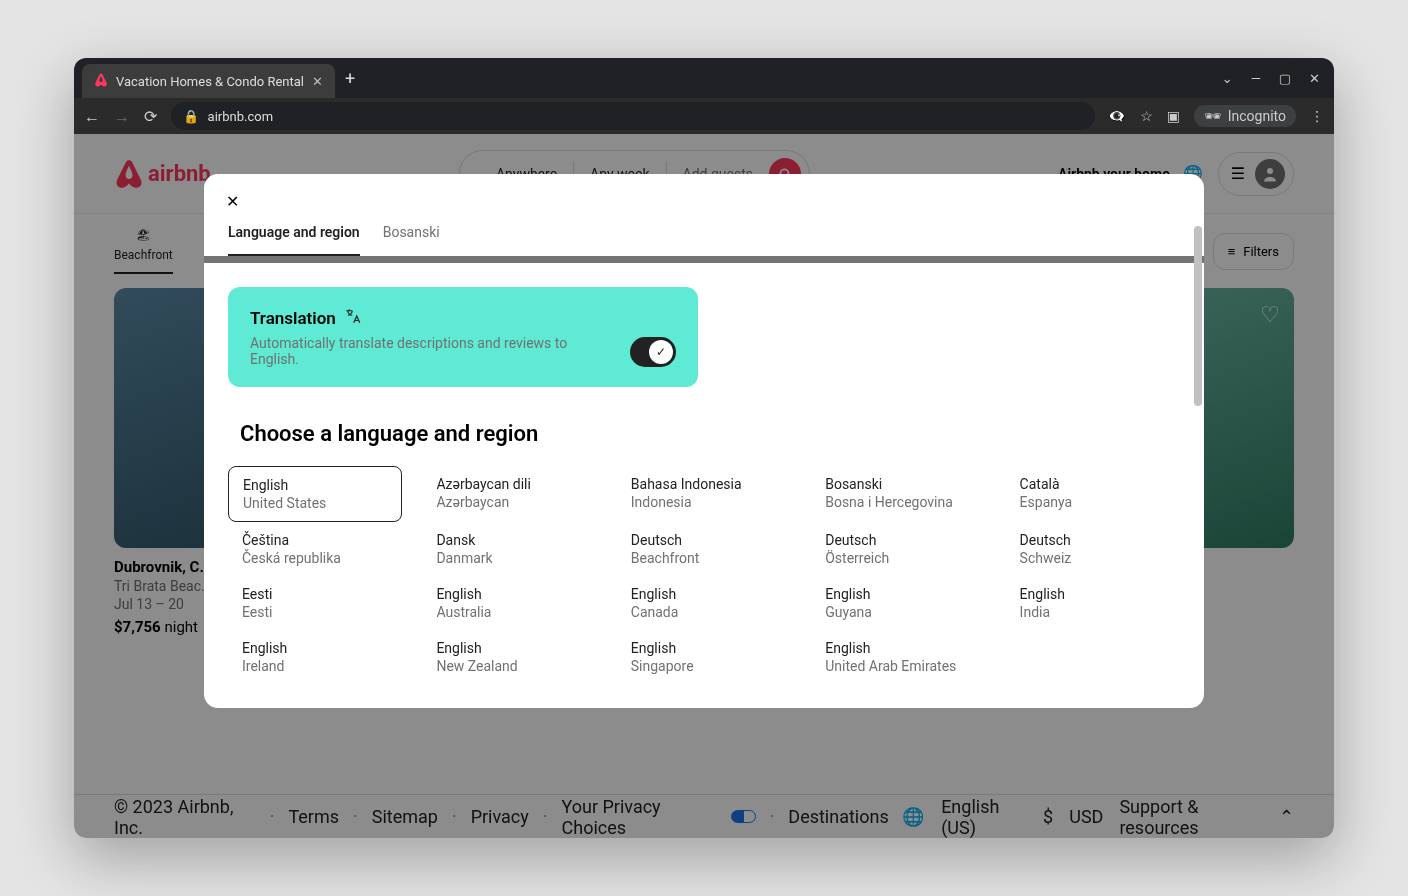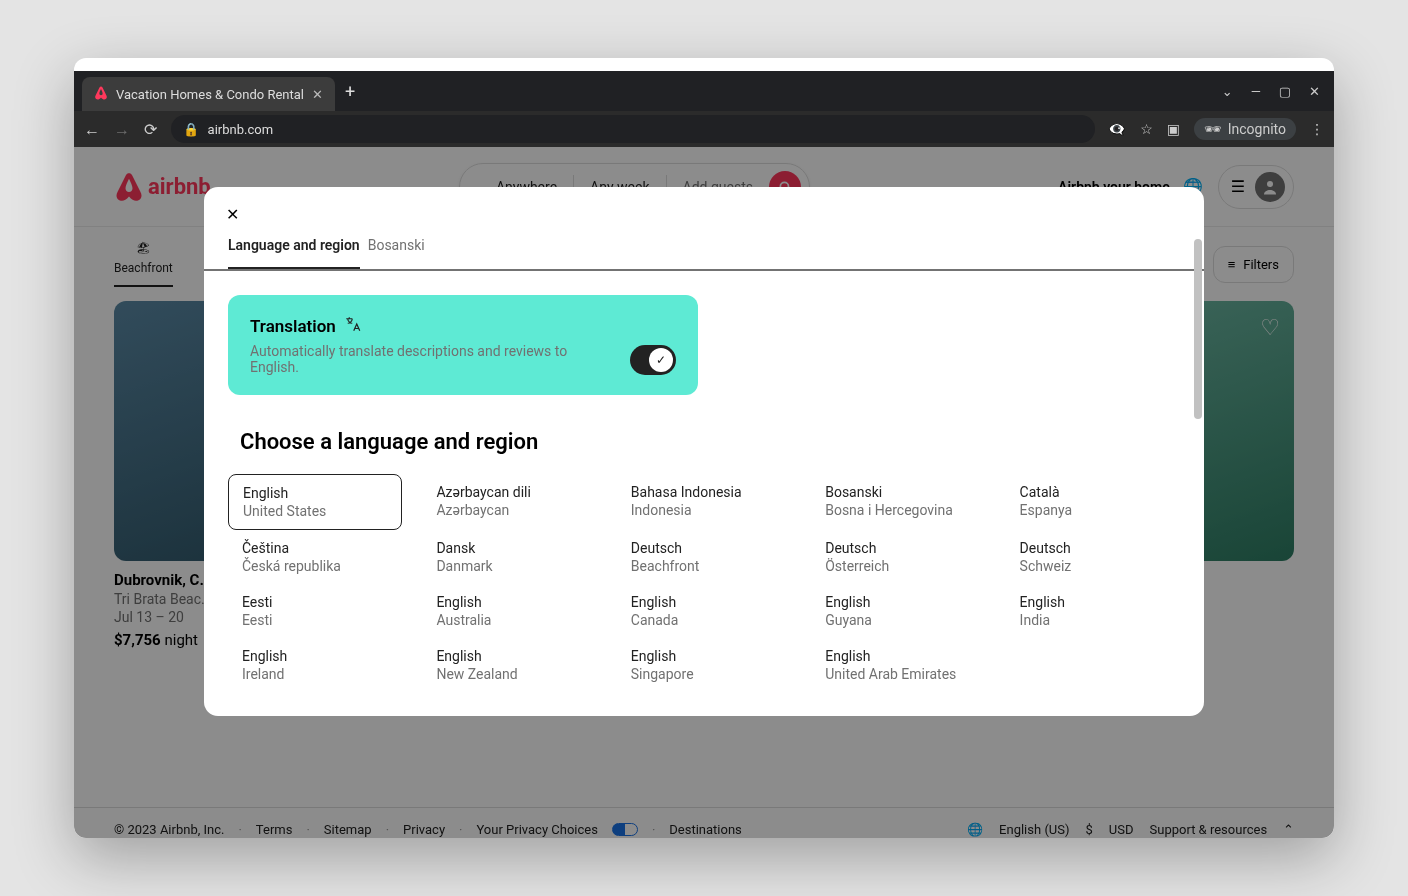--- a/index.html
+++ b/index.html
@@ -12,21 +12,21 @@
     --chrome-darker:#202124;
   }
   *{box-sizing:border-box;margin:0;padding:0;font-family:-apple-system,BlinkMacSystemFont,"Segoe UI",Roboto,Helvetica,Arial,sans-serif;}
   html,body{width:100%;height:100%;}
   body{background:#e4e4e4;display:flex;align-items:center;justify-content:center;}
   .window{
     width:1260px;height:780px;background:#fff;border-radius:12px;overflow:hidden;
     box-shadow:0 20px 60px rgba(0,0,0,.3);position:relative;
   }
   
-  .titlebar{height:40px;background:var(--chrome-darker);display:flex;align-items:center;color:#ddd;font-size:13px;margin-top:13px;}
+  .titlebar{height:40px;background:var(--chrome-darker);display:flex;align-items:center;color:#ddd;font-size:13px;}
   .tab{display:flex;align-items:center;gap:8px;background:#3c3c3c;height:34px;margin-top:6px;margin-left:8px;padding:0 12px;border-radius:8px 8px 0 0;min-width:220px;}
   .tab .favicon{color:var(--accent);font-size:14px;}
   .tab .close{margin-left:auto;color:#bbb;}
   .newtab{margin-left:10px;color:#ddd;font-size:18px;}
   .winctl{margin-left:auto;display:flex;gap:18px;padding-right:14px;color:#ccc;}
   .winctl span{font-size:13px;}
   .addrbar{height:36px;background:var(--chrome-dark);display:flex;align-items:center;padding:0 10px;gap:14px;color:#ccc;}
   .addrbar .navbtn{font-size:16px;}
   .omnibox{flex:1;background:#202124;height:28px;border-radius:14px;display:flex;align-items:center;padding:0 12px;gap:8px;color:#ddd;font-size:13px;}
   .addr-icons{display:flex;gap:14px;align-items:center;font-size:14px;}
@@ -52,30 +52,30 @@
   .filters{margin-left:auto;display:flex;align-items:center;gap:8px;border:1px solid var(--border);border-radius:12px;padding:10px 14px;font-size:13px;}
   .content{padding:0 40px;display:flex;gap:20px;}
   .card{width:280px;}
   .cardimg{width:100%;height:260px;border-radius:12px;background:linear-gradient(160deg,#5b8aa6,#2c5364);position:relative;}
   .heart{position:absolute;top:14px;right:14px;color:#fff;font-size:22px;}
   .cardimg.right{background:linear-gradient(160deg,#6ab5a0,#2e7d64);margin-left:auto;}
   .card h3{margin-top:10px;font-size:15px;}
   .card p{color:var(--muted);font-size:14px;margin-top:2px;}
   .price{margin-top:6px;font-size:15px;}
   .price b{font-weight:700;}
-  .footer{position:absolute;bottom:0;left:0;right:0;height:44px;border-top:1px solid var(--border);background:#fff;display:flex;align-items:center;padding:0 40px;font-size:13px;color:#222;gap:14px;}
+  .footer{position:absolute;bottom:0;left:0;right:0;height:44px;border-top:1px solid var(--border);background:#fff;display:flex;align-items:center;padding:0 40px;font-size:18px;color:#222;gap:14px;}
   .footer .dot{color:#999;}
   .footer .right{margin-left:auto;display:flex;align-items:center;gap:16px;}
   .bluepill{display:inline-block;width:26px;height:13px;border-radius:7px;background:linear-gradient(90deg,#1a73e8 50%,#fff 50%);border:1px solid #1a73e8;vertical-align:middle;}
 
   
   .overlay{position:absolute;inset:0;background:rgba(0,0,0,.45);display:flex;align-items:flex-start;justify-content:center;padding-top:40px;}
   .modal{width:1000px;max-height:640px;background:#fff;border-radius:14px;padding:20px 0 0 0;position:relative;display:flex;flex-direction:column;overflow:hidden;}
   .modal .close{position:absolute;top:18px;left:22px;font-size:16px;cursor:pointer;}
-  .mtabs{display:flex;gap:8px;padding:30px 24px 0 24px;border-bottom:2px solid #737373;}
+  .mtabs{display:flex;gap:23px;padding:30px 24px 0 24px;border-bottom:7px solid #737373;}
   .mtab{padding-bottom:14px;font-size:14px;color:var(--muted);cursor:pointer;}
   .mtab.active{color:#222;font-weight:600;border-bottom:2px solid #222;}
   .mbody{overflow-y:auto;padding:24px;flex:1;}
   .translate{background:#5eead4;border-radius:12px;padding:20px 22px;display:flex;align-items:flex-end;gap:20px;justify-content:space-between;max-width:470px;}
   .translate h4{font-size:17px;font-weight:600;display:flex;align-items:center;gap:8px;}
   .translate p{font-size:14px;color:var(--muted);margin-top:6px;}
   .toggle{width:46px;height:30px;border-radius:30px;background:#222;position:relative;flex-shrink:0;}
   .toggle .knob{position:absolute;right:3px;top:3px;width:24px;height:24px;border-radius:50%;background:#fff;display:flex;align-items:center;justify-content:center;font-size:12px;color:#222;}
   .choose{font-size:22px;font-weight:600;margin:34px 12px 20px;}
   .langgrid{display:grid;grid-template-columns:repeat(5,1fr);gap:0 20px;}

